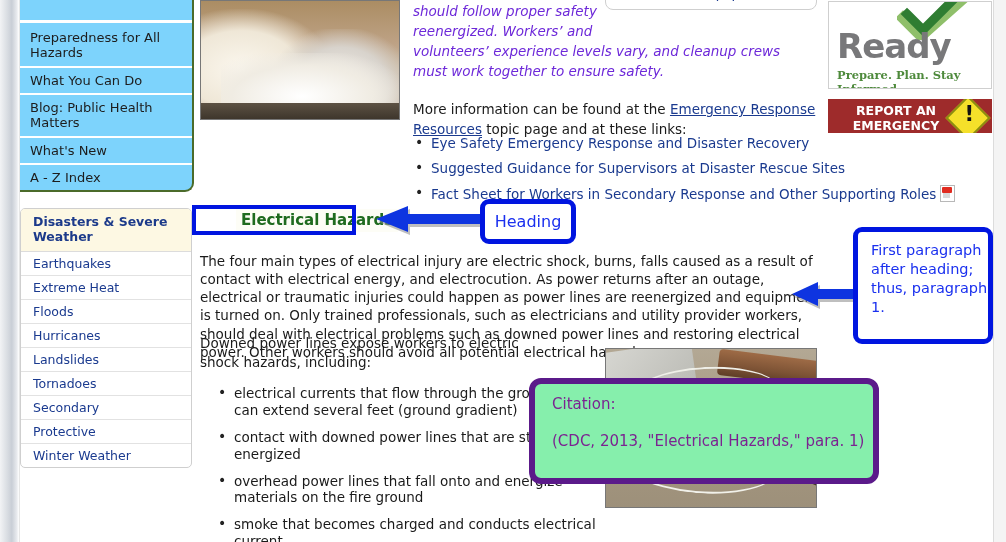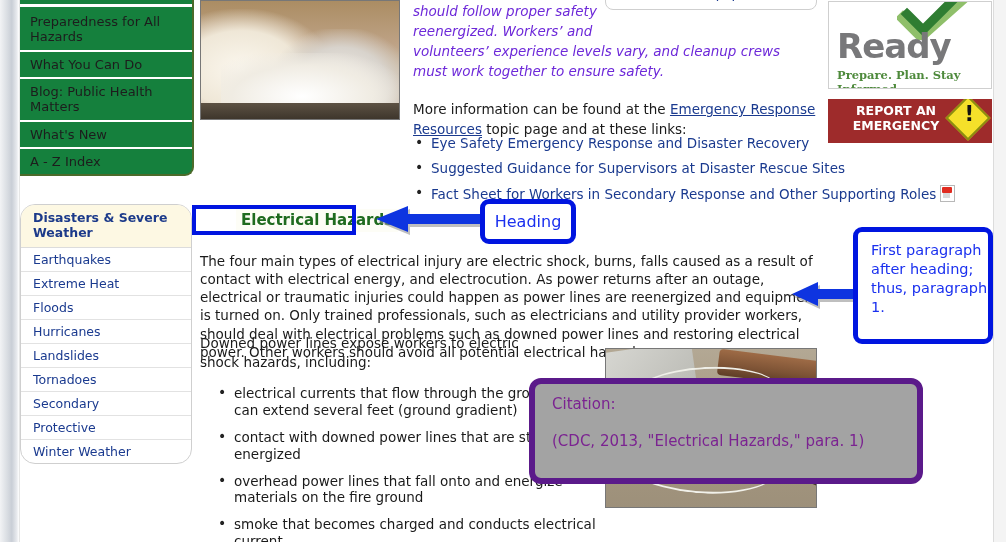--- a/index.html
+++ b/index.html
@@ -33,45 +33,45 @@
   .edge-right-line {
     position: absolute; right: 12px; top: 0; width: 1px; height: 542px;
     background: #dcdcdc;
   }
 
   
   .sidebar {
     position: absolute; left: 20px; top: 0; width: 176px;
   }
   .nav-green {
-    background: #15803d;
+    background: #7dd3fc;
     border-right: 2px solid #4b6b2a;
     border-bottom-right-radius: 9px;
     border-bottom: 2px solid #4b6b2a;
     width: 172px;
-    padding-top: 4px;
+    padding-top: 20px;
   }
   .nav-green .topstrip {
     height: 3px; background: #ffffff; margin-bottom: 2px;
   }
   .nav-green-item {
     padding: 5px 8px 5px 10px;
     font-size: 13px;
     color: #1d1d1d;
     border-bottom: 2px solid #ffffff;
     line-height: 1.18;
     cursor: pointer;
   }
   .nav-green-item:last-child { border-bottom: none; }
 
   .panel {
-    margin-top: 28px;
+    margin-top: 16px;
     width: 170px;
     border: 1px solid #cfcfcf;
-    border-radius: 15px;
+    border-radius: 5px;
     background: #ffffff;
     overflow: hidden;
   }
   .panel-header {
     background: #fdf8e3;
     color: #1c3a8a;
     font-weight: bold;
     font-size: 12.5px;
     padding: 6px 10px 7px 12px;
     line-height: 1.16;
@@ -261,21 +261,21 @@
     position: absolute; left: 8px; top: 24px;
     font-family: "DejaVu Sans", "Liberation Sans", sans-serif;
     font-size: 34px; font-weight: bold; color: #78787a; letter-spacing: -1px;
   }
   .ready-tag {
     position: absolute; left: 8px; top: 66px;
     font-family: "DejaVu Serif", "Liberation Serif", serif;
     font-size: 11.5px; font-weight: bold; color: #4e8a3c;
   }
   .emerg-box {
-    position: absolute; left: 0; top: 99px; width: 164px; height: 44px;
+    position: absolute; left: 0; top: 99px; width: 164px; height: 34px;
     background: #9e2b2b; overflow: hidden;
   }
   .emerg-text {
     position: absolute; left: 12px; top: 4px; width: 112px;
     color: #ffffff; font-size: 12.5px; font-weight: bold; text-align: center;
     line-height: 1.22;
   }
   .emerg-diamond {
     position: absolute; right: 8px; top: 3px; width: 28px; height: 28px;
     background: #f5e02a; border: 2px solid #8c8c10; transform: rotate(45deg);
@@ -298,24 +298,24 @@
     left: 480px; top: 199px; width: 96px; height: 45px;
     display: flex; align-items: center; justify-content: center;
     font-size: 16px;
   }
   .anno-first-para {
     left: 853px; top: 227px; width: 140px; height: 117px;
     padding: 9px 0 0 13px;
     font-size: 14.5px; line-height: 1.32;
   }
   .anno-citation {
-    position: absolute; left: 529px; top: 378px; width: 394px; height: 106px;
+    position: absolute; left: 529px; top: 378px; width: 350px; height: 106px;
     border: 6px solid #5b1a8a;
     border-radius: 12px;
-    background: #a3a3a3;
+    background: #86efac;
     color: #7b2391;
     box-sizing: border-box;
     padding: 12px 0 0 17px;
     font-size: 15px; line-height: 1.1;
   }
   .anno-citation .cit2 { margin-top: 20px; }
 
   .arrow {
     position: absolute;
   }

